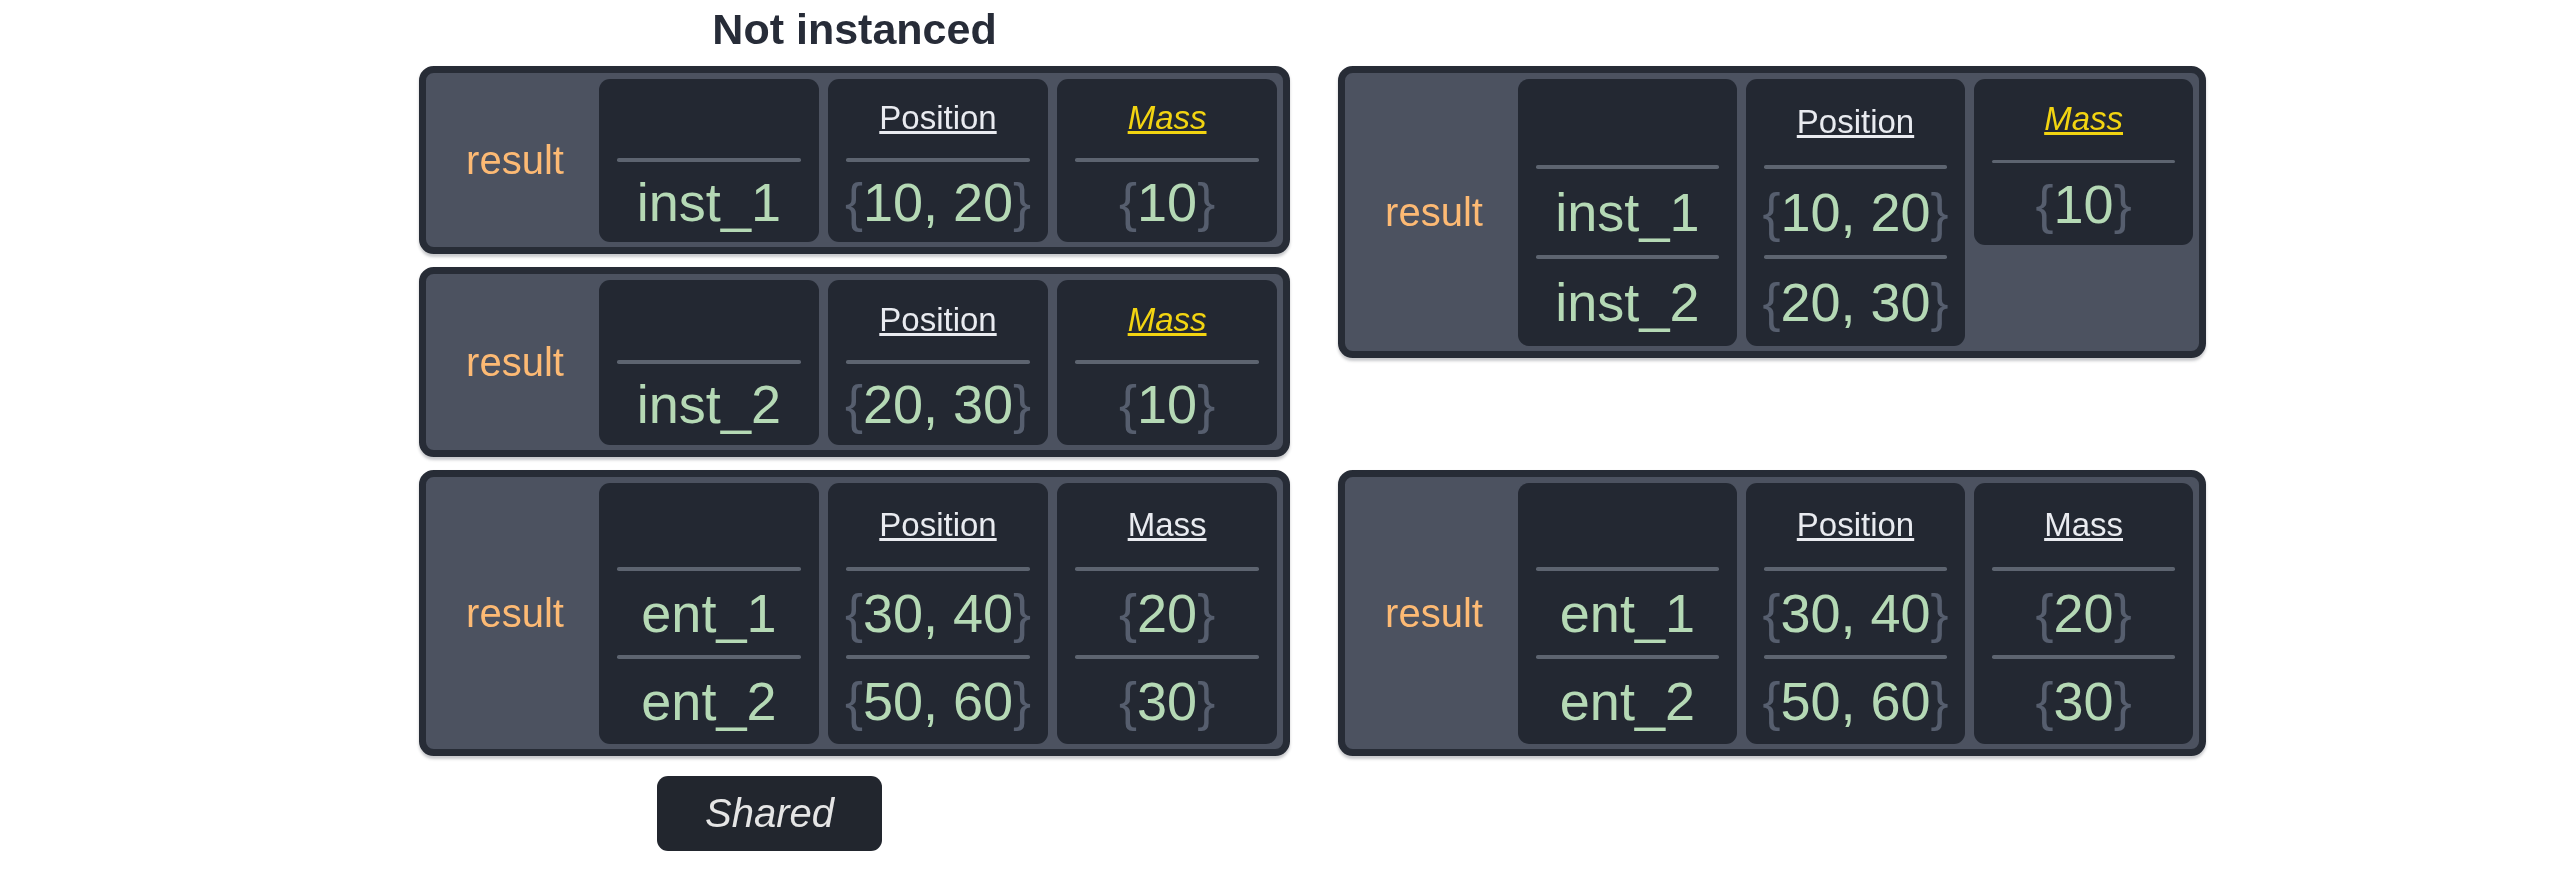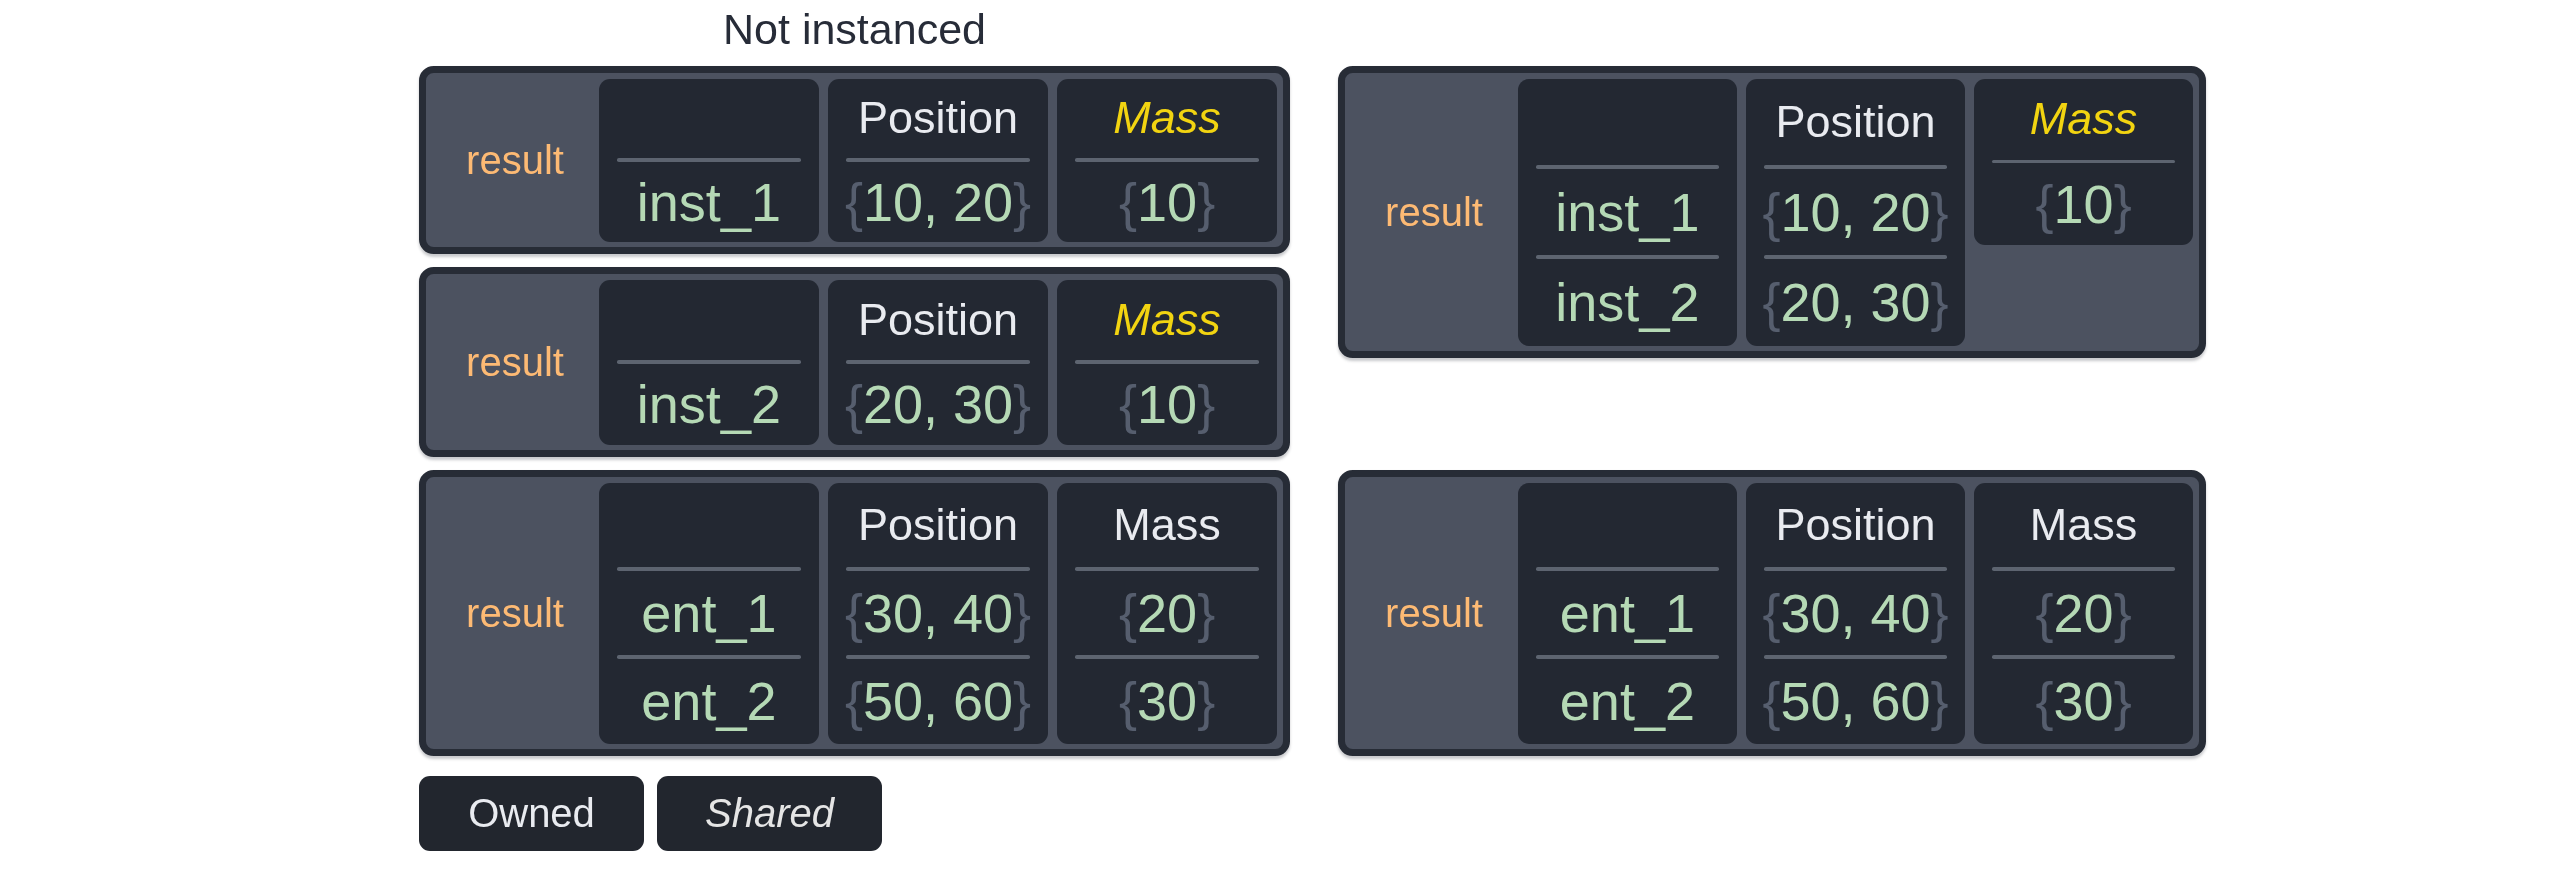--- a/index.html
+++ b/index.html
@@ -17,21 +17,21 @@
   }
 
   
   .title {
     position: absolute;
     top: 1.8px;
     height: 55px;
     line-height: 55px;
     text-align: center;
     font-size: 43px;
-    font-weight: normal;
+    font-weight: bold;
     color: #272c38;
   }
   .title-left  { left: 419px;  width: 871px; }
   .title-right { left: 1338px; width: 868px; }
 
   
   .tbl {
     position: absolute;
     box-sizing: border-box;
     background: #4c5260;
@@ -73,22 +73,23 @@
     box-sizing: border-box;
   }
   .cell.short { height: 166px; }
 
   .hdr {
     flex: 1;
     display: flex;
     align-items: center;
     justify-content: center;
     color: #e9ebf0;
-    font-size: 45px;
+    font-size: 33px;
     min-height: 0;
+    text-decoration: underline;
   }
   .hdr.shared {
     color: #f2d411;
     font-style: italic;
   }
   .sep {
     flex: none;
     height: 3.7px;
     background: #5d6470;
     margin: 0 13px;
@@ -246,21 +247,18 @@
       <div class="cell">
         <div class="hdr">Mass</div>
         <div class="sep"></div>
         <div class="row"><span class="brace">{</span><span>20</span><span class="brace">}</span></div>
         <div class="sep"></div>
         <div class="row"><span class="brace">{</span><span>30</span><span class="brace">}</span></div>
       </div>
     </div>
   </div>
 
-  <div class="chip chip-owned">
-    <span class="chip-label">Owned</span>
-  </div>
   <div class="chip chip-shared">
     <span class="chip-label">Shared</span>
   </div>
 
 </div>
 
 
 </body></html>

